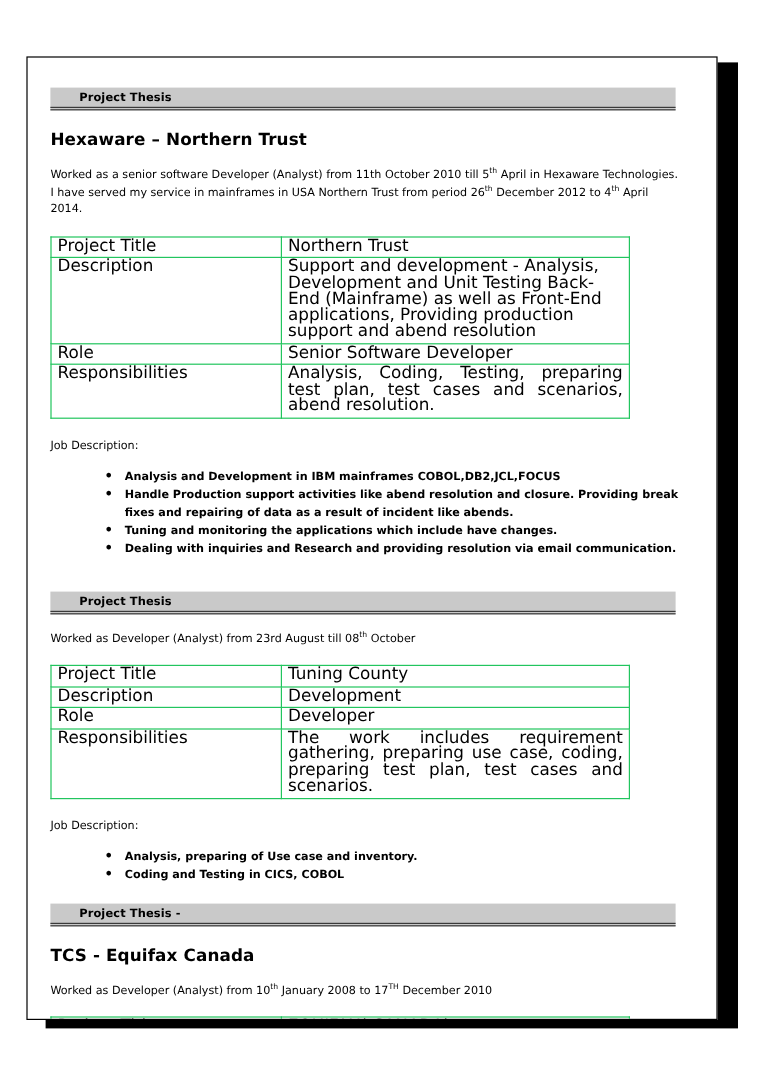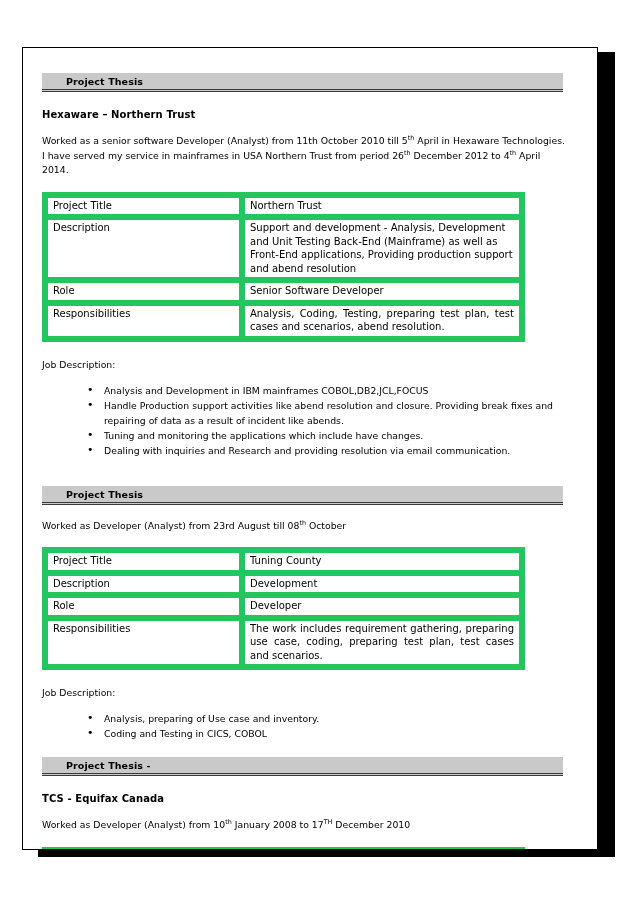--- a/index.html
+++ b/index.html
@@ -56,21 +56,21 @@
     padding: 2px 0 1px 24px;
     font-size: 9.5px;
     font-weight: bold;
     color: #000;
     letter-spacing: 0.1px;
     border-bottom: 3px double #3a3a3a;
     line-height: 13px;
   }
 
   .company {
-    font-size: 10px;
+    font-size: 14px;
     font-weight: bold;
     color: #000;
     margin: 17px 0 0 0;
     letter-spacing: 0.1px;
   }
 
   .para {
     font-size: 9.3px;
     color: #000;
     line-height: 14.5px;
@@ -85,22 +85,22 @@
   }
 
   
   table.proj {
     border-collapse: collapse;
     width: 483px;
     margin-top: 14px;
     table-layout: fixed;
   }
   table.proj td {
-    border: 6px solid #22c55e;
-    font-size: 10px;
+    border: 1px solid #22c55e;
+    font-size: 14px;
     line-height: 13.5px;
     color: #000;
     padding: 1px 5px 2px 5px;
     vertical-align: top;
   }
   table.proj td.label { width: 181px; }
   table.proj td.justify { text-align: justify; }
 
   
   .jobdesc {
@@ -115,20 +115,21 @@
     margin: 12px 0 0 0;
     padding: 0;
   }
   ul.bullets li {
     position: relative;
     font-size: 9.3px;
     line-height: 15px;
     color: #000;
     padding-left: 62px;
     margin: 0;
+    font-weight: bold;
   }
   ul.bullets li::before {
     content: "\2022";
     position: absolute;
     left: 45px;
     top: -1px;
     font-size: 11px;
   }
 
   .gap-lg { height: 28px; }

